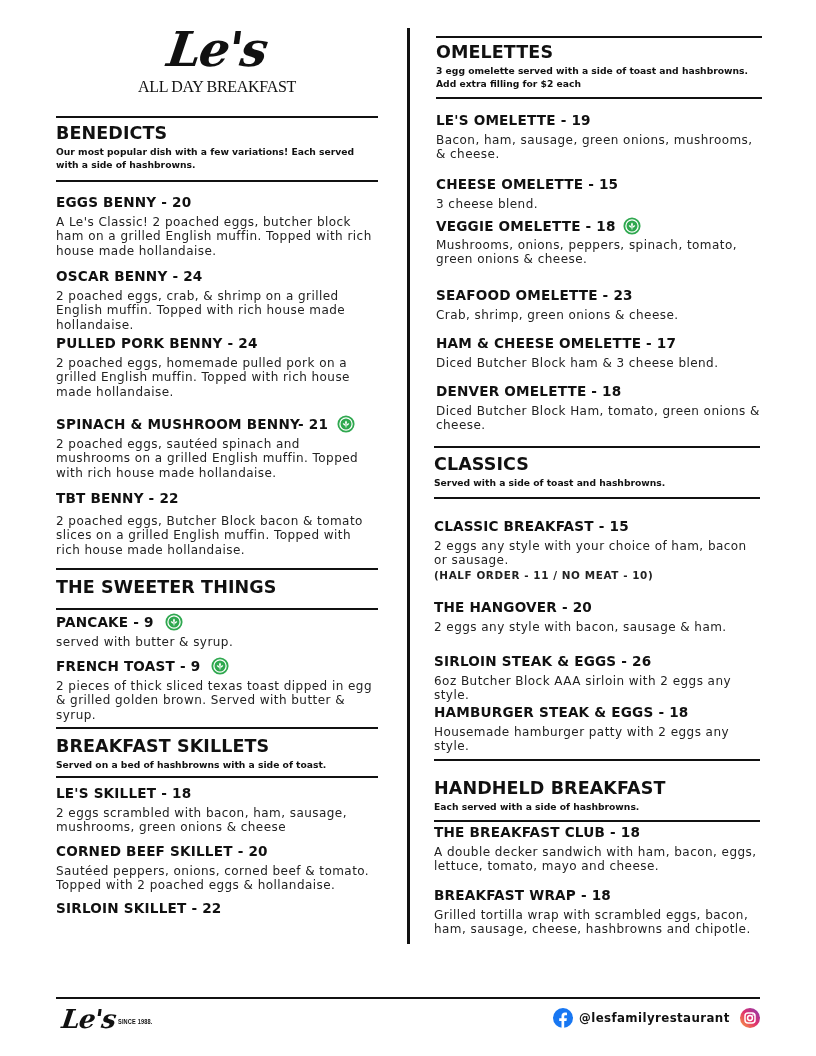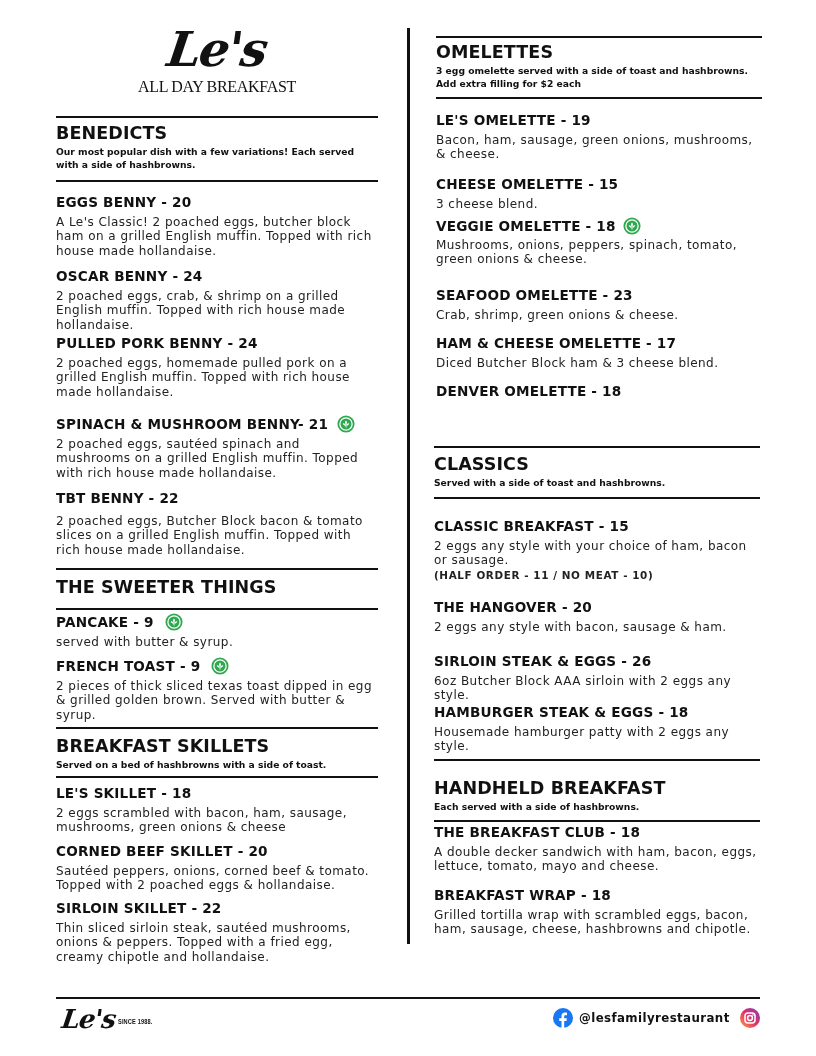--- a/index.html
+++ b/index.html
@@ -140,21 +140,20 @@
       <div class="item-title">
           <span>CORNED BEEF SKILLET - 20</span>
         </div>
       <div class="item-desc" style="margin-top:4px">Sautéed peppers, onions, corned beef &amp; tomato. Topped with 2 poached eggs &amp; hollandaise.</div>
     </div>
 
     <div class="block" style="top:899px">
       <div class="item-title">
           <span>SIRLOIN SKILLET - 22</span>
         </div>
-      <div class="item-desc" style="margin-top:4px">Thin sliced sirloin steak, sautéed mushrooms, onions &amp; peppers. Topped with a fried egg, creamy chipotle and hollandaise.</div>
     </div>
   </div>
 
   <div class="col col-right">
 
     <div class="block" style="top:36px">
       <div class="rule"></div>
       <div class="sec-title" style="margin-top:3px">OMELETTES</div>
       <div class="sec-sub">3 egg omelette served with a side of toast and hashbrowns. Add extra filling for $2 each</div>
       <div class="rule" style="margin-top:7px"></div>
@@ -197,20 +196,21 @@
       <div class="item-title">
           <span>HAM &amp; CHEESE OMELETTE - 17</span>
         </div>
       <div class="item-desc" style="margin-top:4px">Diced Butcher Block ham &amp; 3 cheese blend.</div>
     </div>
 
     <div class="block" style="top:382px">
       <div class="item-title">
           <span>DENVER OMELETTE - 18</span>
         </div>
+      <div class="item-desc" style="margin-top:4px">Diced Butcher Block Ham, tomato, green onions &amp; cheese.</div>
     </div>
 
     <div class="block" style="top:446px;left:-2px">
       <div class="rule"></div>
       <div class="sec-title" style="margin-top:5px">CLASSICS</div>
       <div class="sec-sub">Served with a side of toast and hashbrowns.</div>
       <div class="rule" style="margin-top:8px"></div>
     </div>
 
     <div class="block" style="top:517px;left:-2px">

